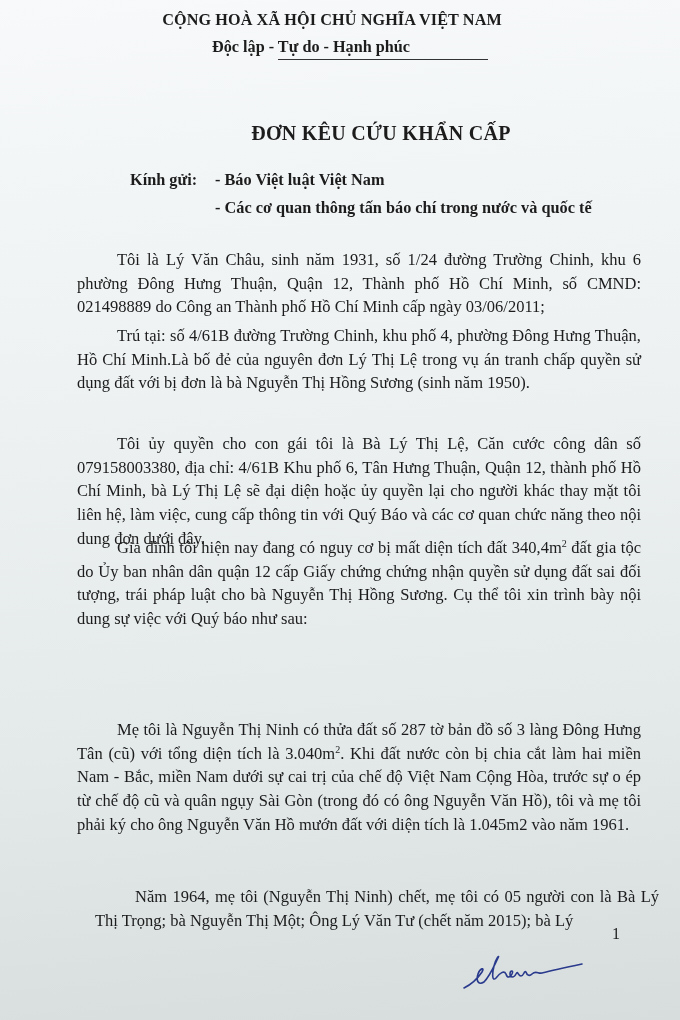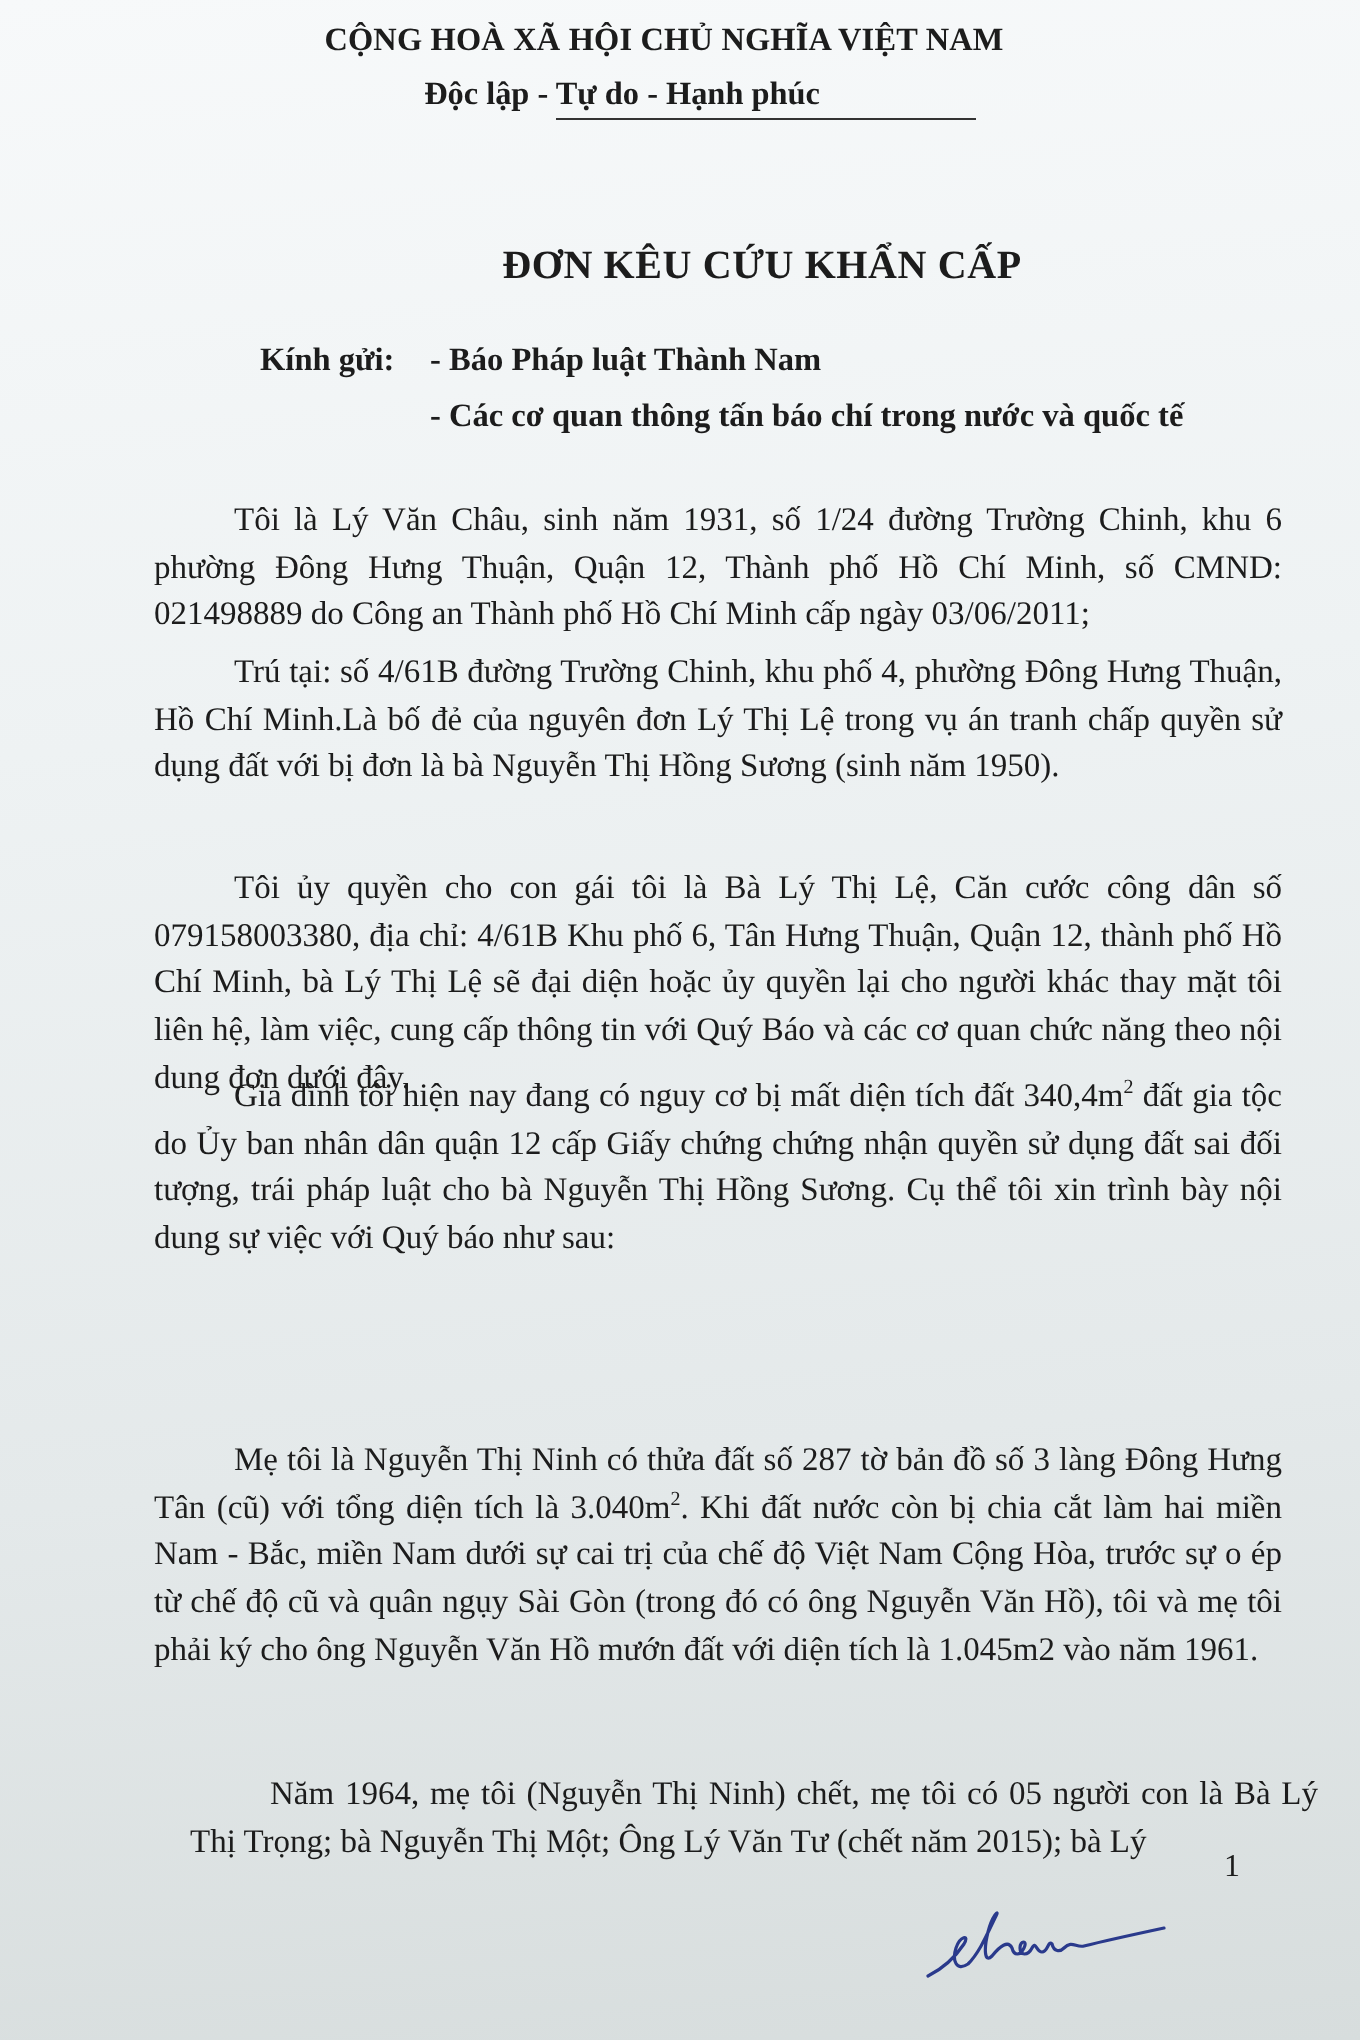--- a/index.html
+++ b/index.html
@@ -51,21 +51,21 @@
 
 <div class="page">
   <div class="national">CỘNG HOÀ XÃ HỘI CHỦ NGHĨA VIỆT NAM</div>
   <div class="motto">Độc lập - Tự do - Hạnh phúc</div>
   <div class="motto-rule"></div>
 
   <div class="doc-title">ĐƠN KÊU CỨU KHẨN CẤP</div>
 
   <div class="recipients">
     <span class="recip-label">Kính gửi:</span>
-    <span class="recip-item" style="top:0">- Báo Pháp luật Thành Nam</span>
+    <span class="recip-item" style="top:0">- Báo Việt luật Việt Nam</span>
     <span class="recip-item" style="top:28px">- Các cơ quan thông tấn báo chí trong nước và quốc tế</span>
   </div>
 
   <p class="para" style="top:248px;margin:0">Tôi là Lý Văn Châu, sinh năm 1931, số 1/24 đường Trường Chinh, khu 6 phường Đông Hưng Thuận, Quận 12, Thành phố Hồ Chí Minh, số CMND: 021498889 do Công an Thành phố Hồ Chí Minh cấp ngày 03/06/2011;</p>
   <p class="para" style="top:324px;margin:0">Trú tại: số 4/61B đường Trường Chinh, khu phố 4, phường Đông Hưng Thuận, Hồ Chí Minh.Là bố đẻ của nguyên đơn Lý Thị Lệ trong vụ án tranh chấp quyền sử dụng đất với bị đơn là bà Nguyễn Thị Hồng Sương (sinh năm 1950).</p>
   <p class="para" style="top:432px;margin:0">Tôi ủy quyền cho con gái tôi là Bà Lý Thị Lệ, Căn cước công dân số 079158003380, địa chỉ: 4/61B Khu phố 6, Tân Hưng Thuận, Quận 12, thành phố Hồ Chí Minh, bà Lý Thị Lệ sẽ đại diện hoặc ủy quyền lại cho người khác thay mặt tôi liên hệ, làm việc, cung cấp thông tin với Quý Báo và các cơ quan chức năng theo nội dung đơn dưới đây.</p>
 
   <p class="para" style="top:536px;margin:0"><span>Gia đình tôi hiện nay đang có nguy cơ bị mất diện tích đất 340,4m</span><sup>2</sup><span> đất gia tộc do Ủy ban nhân dân quận 12 cấp Giấy chứng chứng nhận quyền sử dụng đất sai đối tượng, trái pháp luật cho bà Nguyễn Thị Hồng Sương. Cụ thể tôi xin trình bày nội dung sự việc với Quý báo như sau:</span></p>
 
 

